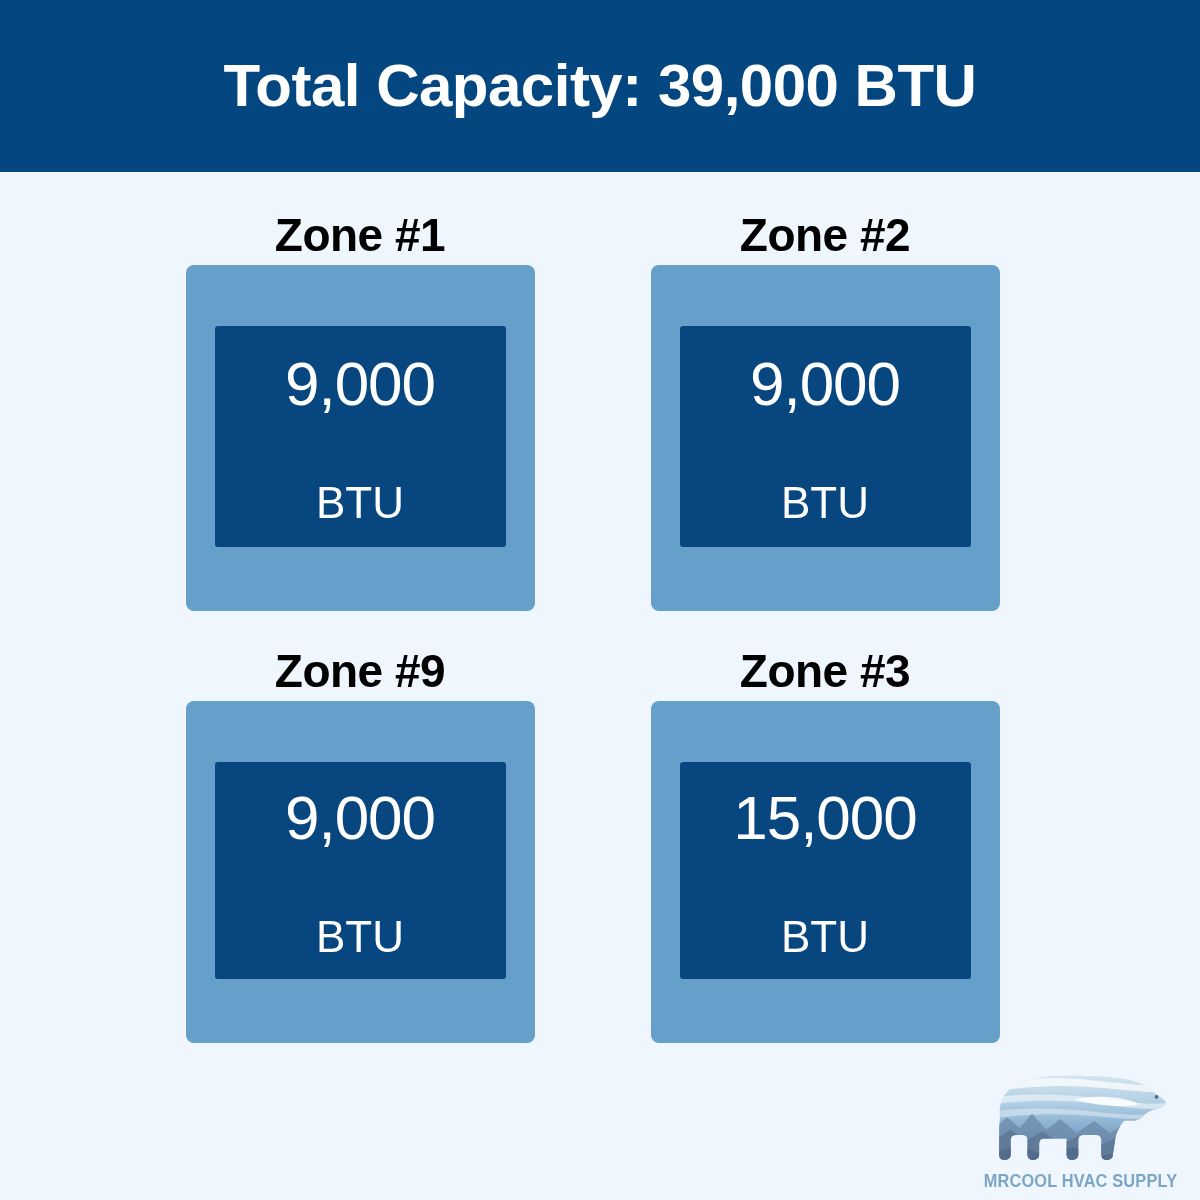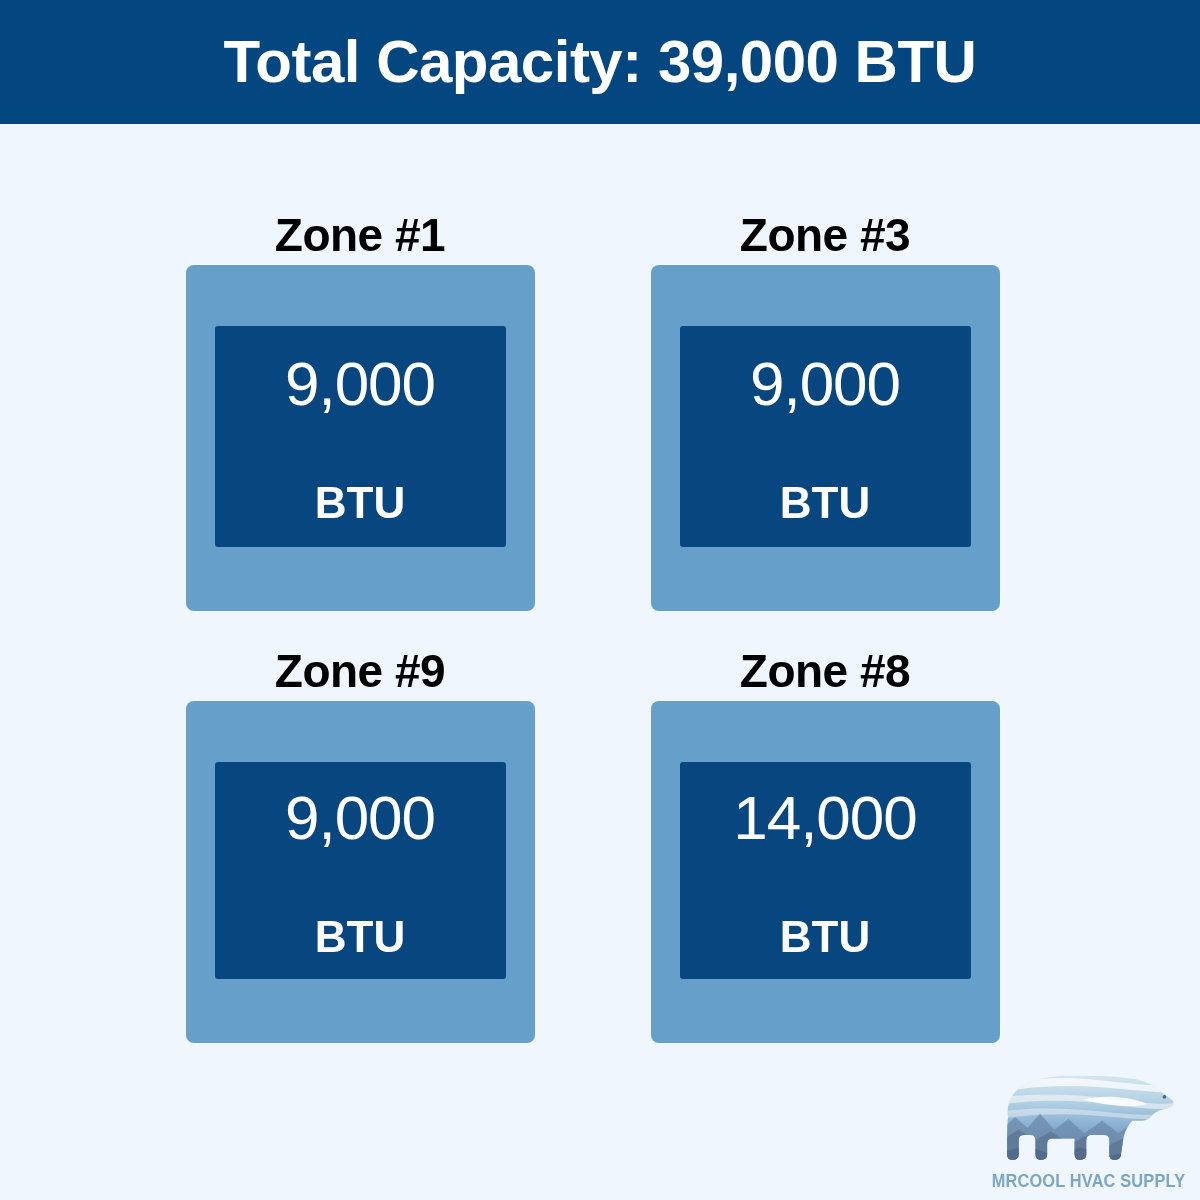--- a/index.html
+++ b/index.html
@@ -14,21 +14,21 @@
     overflow: hidden;
     position: relative;
   }
 
   
   #header-bar {
     position: absolute;
     left: 0;
     top: 0;
     width: 1200px;
-    height: 124px;
+    height: 172px;
     background: #04467f;
     display: flex;
     align-items: center;
     justify-content: center;
   }
   #header-title {
     color: #ffffff;
     font-size: 60px;
     font-weight: bold;
     letter-spacing: -0.5px;
@@ -93,35 +93,35 @@
     color: #ffffff;
     font-size: 62px;
     font-weight: normal;
     line-height: 1;
     letter-spacing: -1px;
     white-space: nowrap;
   }
   .btu-unit {
     color: #ffffff;
     font-size: 44px;
-    font-weight: bold;
+    font-weight: normal;
     line-height: 1;
     letter-spacing: 0px;
     margin-top: 38px;
   }
 
   
   .zone-row-2 {
     margin-top: 30px;
   }
 
   
   #brand-logo {
     position: absolute;
-    right: 14px;
+    right: 22px;
     bottom: 8px;
     width: 196px;
     height: 152px;
     display: flex;
     flex-direction: column;
     align-items: center;
     justify-content: flex-end;
     margin-left: 20px;
   }
   #brand-logo-mark {
@@ -154,48 +154,48 @@
       <div class="zone-label">Zone #1</div>
       <div class="zone-card">
         <div class="zone-inner">
           <div class="btu-value">9,000</div>
           <div class="btu-unit">BTU</div>
         </div>
       </div>
     </div>
 
     <div class="zone-cell">
+      <div class="zone-label">Zone #2</div>
+      <div class="zone-card">
+        <div class="zone-inner">
+          <div class="btu-value">9,000</div>
+          <div class="btu-unit">BTU</div>
+        </div>
+      </div>
+    </div>
+
+  </div>
+
+  <div class="zone-row zone-row-2">
+
+    <div class="zone-cell">
+      <div class="zone-label">Zone #9</div>
+      <div class="zone-card">
+        <div class="zone-inner">
+          <div class="btu-value">9,000</div>
+          <div class="btu-unit">BTU</div>
+        </div>
+      </div>
+    </div>
+
+    <div class="zone-cell">
       <div class="zone-label">Zone #3</div>
       <div class="zone-card">
         <div class="zone-inner">
-          <div class="btu-value">9,000</div>
-          <div class="btu-unit">BTU</div>
-        </div>
-      </div>
-    </div>
-
-  </div>
-
-  <div class="zone-row zone-row-2">
-
-    <div class="zone-cell">
-      <div class="zone-label">Zone #9</div>
-      <div class="zone-card">
-        <div class="zone-inner">
-          <div class="btu-value">9,000</div>
-          <div class="btu-unit">BTU</div>
-        </div>
-      </div>
-    </div>
-
-    <div class="zone-cell">
-      <div class="zone-label">Zone #8</div>
-      <div class="zone-card">
-        <div class="zone-inner">
-          <div class="btu-value">14,000</div>
+          <div class="btu-value">15,000</div>
           <div class="btu-unit">BTU</div>
         </div>
       </div>
     </div>
 
   </div>
 
 </div>
 
 <div id="brand-logo">

